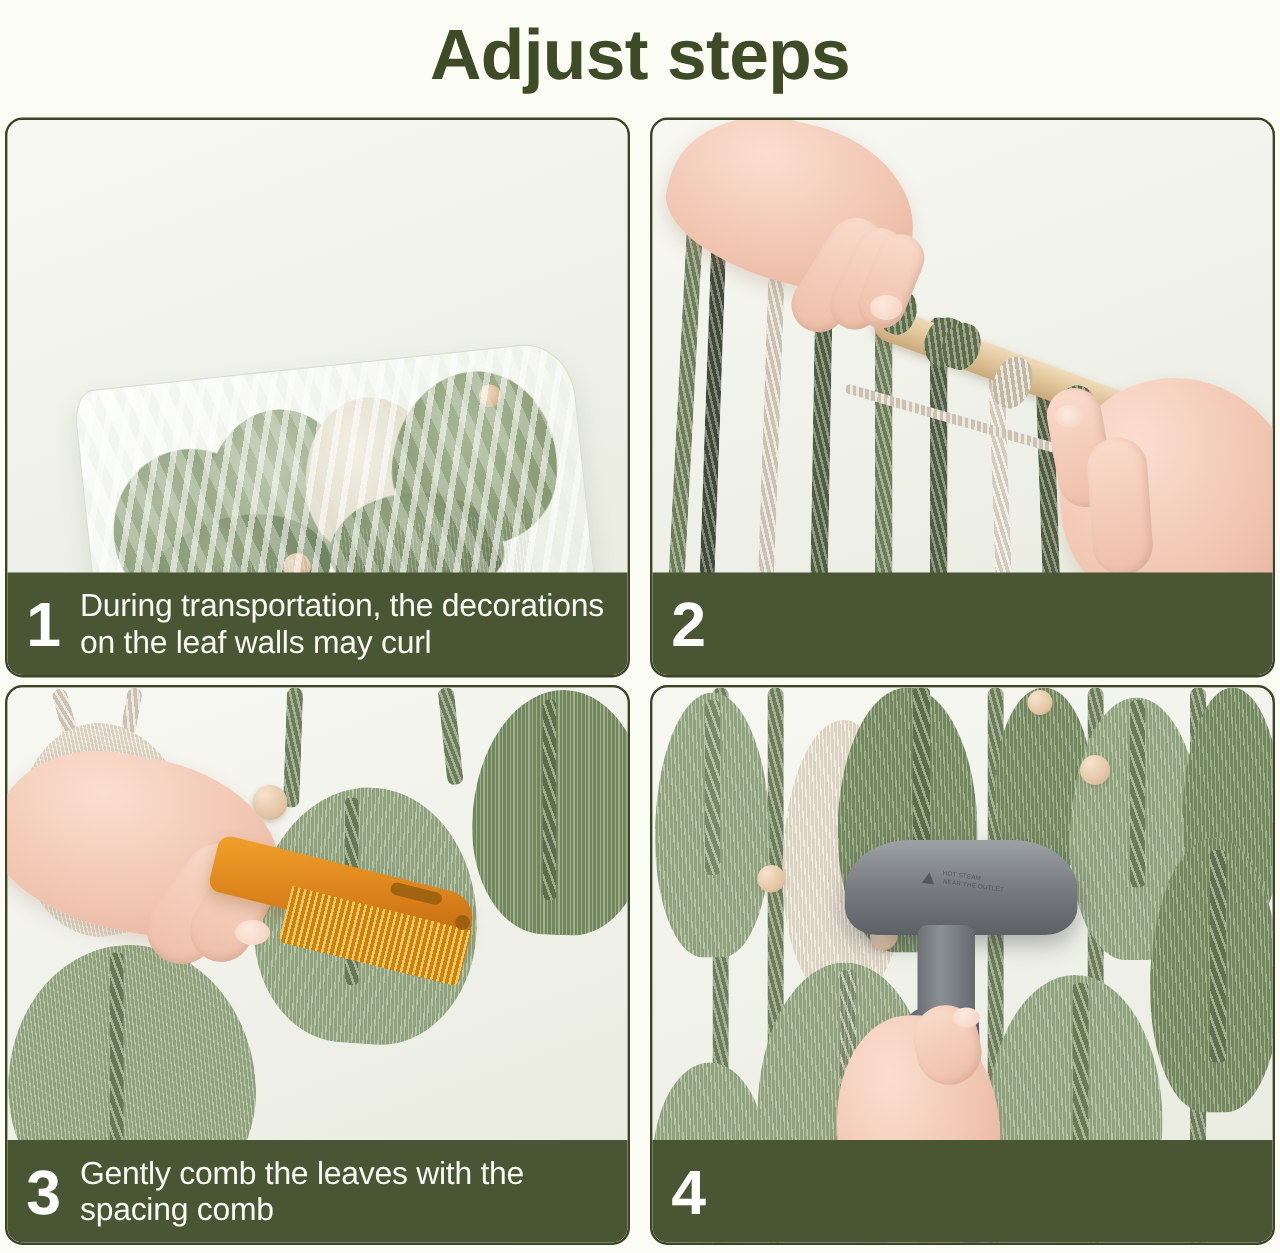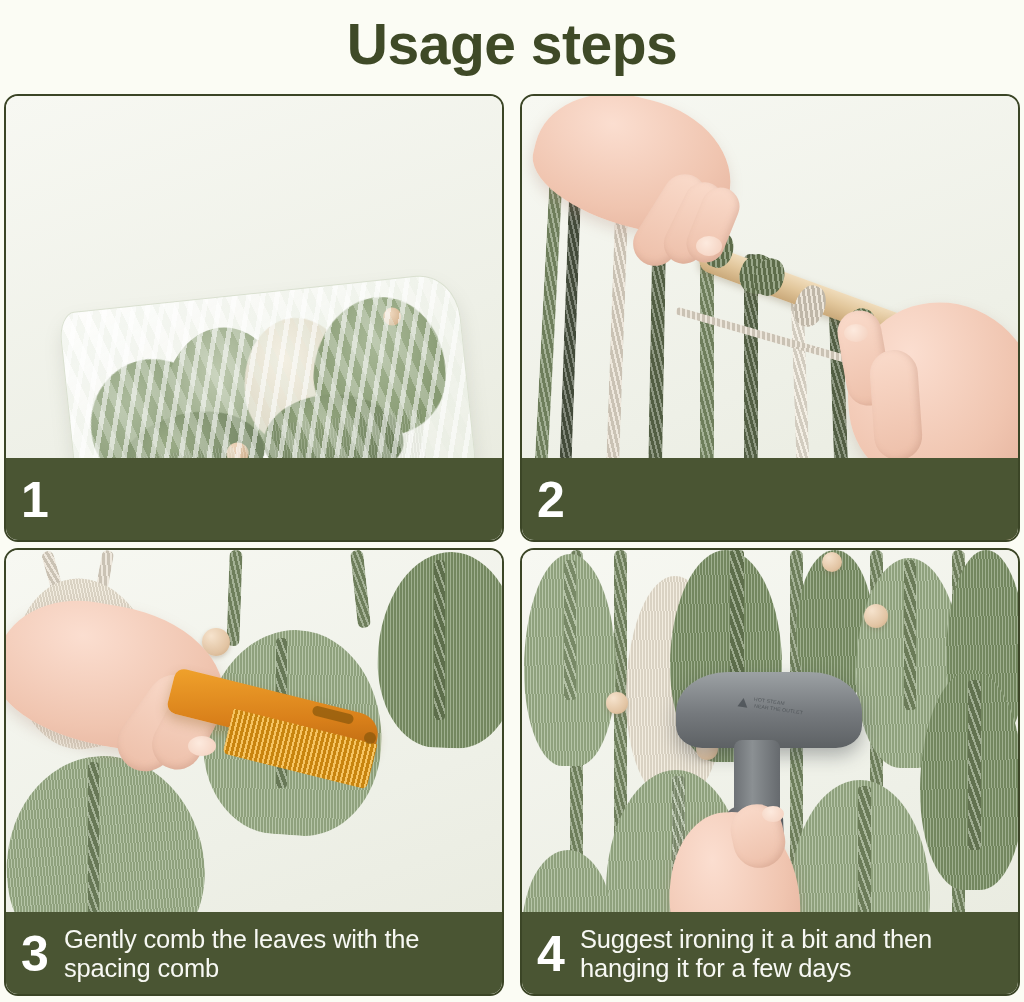--- a/index.html
+++ b/index.html
@@ -250,21 +250,21 @@
     color: #f7f8f3;
     font-size: 25.5px;
     line-height: 29px;
     font-weight: normal;
     letter-spacing: -0.2px;
   }
 </style>
 </head>
 <body>
 
-<h1 class="page-title">Usage steps</h1>
+<h1 class="page-title">Adjust steps</h1>
 
 <div class="steps-grid">
 
   <div class="step-card">
     <div class="photo">
       <div class="photo-bg"></div>
 
       <div class="bag">
         <div class="leafblob lb1"></div>
         <div class="leafblob lb2"></div>
@@ -275,20 +275,21 @@
         <div class="bead-s" style="left:152px; top:146px;"></div>
         <div class="bead-s" style="left:56px;  top:176px; width:18px; height:18px;"></div>
         <div class="bead-s" style="left:322px; top:28px;  width:18px; height:18px;"></div>
         <div class="fringe" style="left:24px;  top:150px; width:150px; height:58px;"></div>
         <div class="fringe" style="left:200px; top:132px; width:150px; height:56px;"></div>
       </div>
     </div>
 
     <div class="caption">
       <div class="step-num">1</div>
+      <div class="caption-text">During transportation, the decorations on the leaf walls may curl</div>
     </div>
   </div>
 
   <div class="step-card">
     <div class="photo">
       <div class="photo-bg"></div>
 
       <div class="cord green" style="left:20px;  top:78px;  width:13px; height:300px; transform:rotate(3deg);"></div>
       <div class="cord dark" style="left:42px;  top:96px;  width:12px; height:290px; transform:rotate(2deg);"></div>
       <div class="cord cream" style="left:88px;  top:118px; width:13px; height:282px; transform:rotate(2deg);"></div>
@@ -411,17 +412,16 @@
       <div class="steamer-neck" style="left:212px; top:190px; width:46px; height:76px;"></div>
       <div class="steamer-grip" style="left:206px; top:256px; width:58px; height:192px; transform:rotate(-2deg);"></div>
 
       <div class="hand" style="left:148px; top:262px; width:130px; height:186px; border-radius:46% 50% 34% 40% / 48% 50% 50% 48%; transform:rotate(-4deg);"></div>
       <div class="finger" style="left:210px; top:254px; width:52px; height:64px; transform:rotate(-12deg);"></div>
       <div class="nail" style="left:240px; top:256px; width:22px; height:16px;"></div>
     </div>
 
     <div class="caption">
       <div class="step-num">4</div>
-      <div class="caption-text">Suggest ironing it a bit and then hanging it for a few days</div>
     </div>
   </div>
 
 </div>
 
 </body></html>

